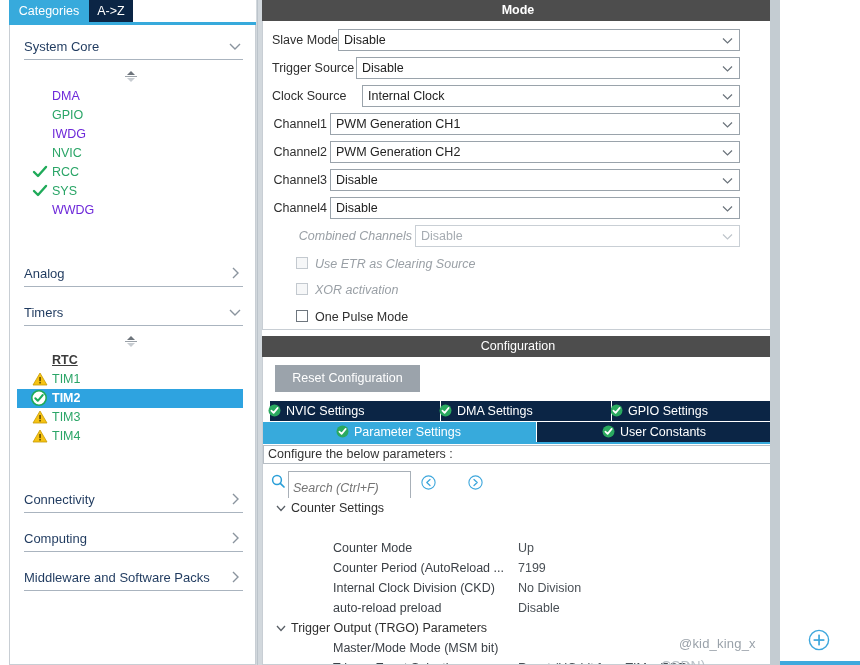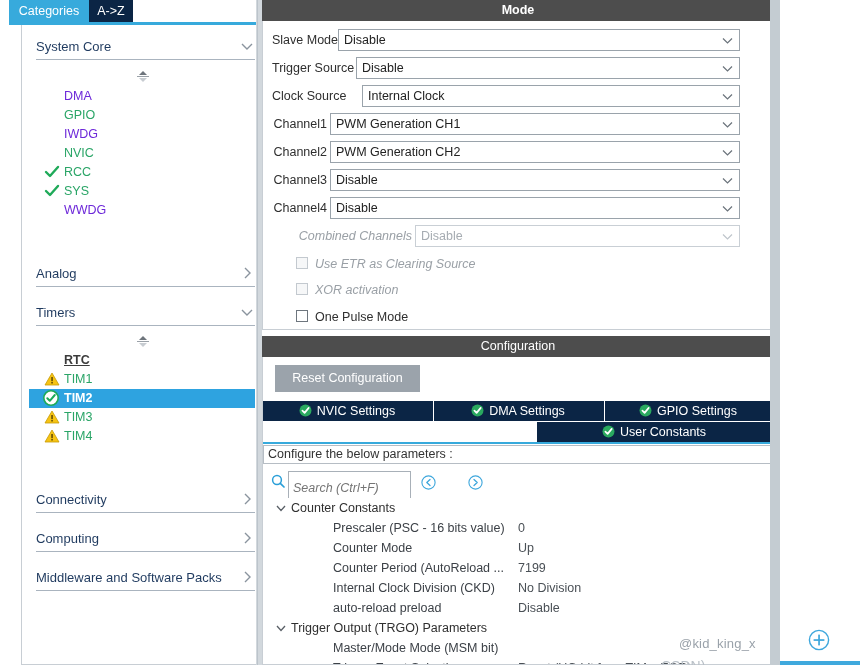--- a/index.html
+++ b/index.html
@@ -14,21 +14,21 @@
 
   
   #sidebar{position:absolute;left:0;top:0;width:256px;height:665px;background:#fff;}
   #tabstrip{position:absolute;left:0;top:0;width:256px;height:22px;background:#ffffff;}
   .ctab{position:absolute;top:0;height:22px;line-height:22px;color:#ffffff;
         font-size:12.5px;text-align:center;box-sizing:border-box;}
   .ctab.sel{left:9px;width:80px;background:#37aadc;}
   .ctab.unsel{left:89px;width:44px;background:#0b2545;}
   #tabstrip-underline{position:absolute;left:9px;top:22px;width:247px;height:3px;background:#37aadc;}
 
-  #sidepanel{position:absolute;left:21px;top:25px;width:247px;height:640px;
+  #sidepanel{position:absolute;left:9px;top:25px;width:247px;height:640px;
              background:#fff;border:1px solid #c8ced4;border-top:none;box-sizing:border-box;}
 
   .sec-head{position:absolute;left:14px;width:219px;height:30px;}
   .sec-title{position:absolute;left:0;top:0;font-size:13px;color:#1f3a5f;
              line-height:22px;white-space:nowrap;}
   .sec-rule{position:absolute;left:0;top:23px;width:219px;height:1px;background:#aab4bf;}
   .chev{position:absolute;right:0;top:2px;width:16px;height:16px;color:#8a949e;}
   .chev svg{display:block;}
 
   .scrollnub{position:absolute;width:18px;height:13px;}
@@ -77,21 +77,21 @@
 
   
   #cfgbox{position:absolute;left:0;top:357px;width:512px;height:308px;
           background:#fff;border:1px solid #c8ced4;border-top:none;box-sizing:border-box;}
 
   #resetbtn{position:absolute;left:13px;top:365px;width:145px;height:27px;
             background:#9ba3ab;color:#ffffff;font-size:12.5px;text-align:center;
             line-height:27px;border:none;}
 
   .tabrow1{position:absolute;top:401px;height:20px;background:#0b2545;color:#fff;
-           font-size:12.5px;line-height:20px;text-align:center;}
+           font-size:12.5px;line-height:20px;margin-left:7px;}
   .tabrow2{position:absolute;top:422px;height:20px;font-size:12.5px;line-height:20px;text-align:center;}
   .tabrow2.active{background:#37aadc;color:#fff;}
   .tabrow2.idle{background:#0b2545;color:#fff;}
   .tabtxt{position:relative;display:inline-block;padding-left:16px;}
   .okdot{position:absolute;left:-2px;top:3px;width:13px;height:13px;}
   .okdot svg{display:block;}
   #tabs-underline{position:absolute;left:1px;top:442px;width:510px;height:2px;background:#37aadc;}
 
   #cfgbar{position:absolute;left:1px;top:445px;width:510px;height:19px;
           border:1px solid #b6bdc4;box-sizing:border-box;background:#fff;}
@@ -443,20 +443,28 @@
     </div>
     <div class="tabrow1" style="left:172px;width:170px;">
       <span class="tabtxt"><span class="okdot">
             <svg viewBox="0 0 13 13" width="13" height="13">
               <circle cx="6.5" cy="6.5" r="6" fill="#2aa95f"></circle>
               <path d="M3.4 6.7 L5.6 8.9 L9.7 3.9" fill="none" stroke="#fff" stroke-width="1.7" stroke-linecap="round" stroke-linejoin="round"></path>
             </svg>
           </span><span>DMA Settings</span></span>
     </div>
 
+    <div class="tabrow2 active" style="left:1px;width:273px;">
+      <span class="tabtxt"><span class="okdot">
+            <svg viewBox="0 0 13 13" width="13" height="13">
+              <circle cx="6.5" cy="6.5" r="6" fill="#2aa95f"></circle>
+              <path d="M3.4 6.7 L5.6 8.9 L9.7 3.9" fill="none" stroke="#fff" stroke-width="1.7" stroke-linecap="round" stroke-linejoin="round"></path>
+            </svg>
+          </span><span>Parameter Settings</span></span>
+    </div>
     <div class="tabrow2 idle" style="left:275px;width:236px;">
       <span class="tabtxt"><span class="okdot">
             <svg viewBox="0 0 13 13" width="13" height="13">
               <circle cx="6.5" cy="6.5" r="6" fill="#2aa95f"></circle>
               <path d="M3.4 6.7 L5.6 8.9 L9.7 3.9" fill="none" stroke="#fff" stroke-width="1.7" stroke-linecap="round" stroke-linejoin="round"></path>
             </svg>
           </span><span>User Constants</span></span>
     </div>
     <div id="tabs-underline"></div>
 
@@ -487,27 +495,23 @@
     </div>
 
     <div id="tree">
 
       <div class="trow" style="top:0px;">
         <span class="tgrp-arrow">
             <svg viewBox="0 0 12 12" width="12" height="12">
               <path d="M2 4 L6 8.5 L10 4" fill="none" stroke="#5a6067" stroke-width="1.3"></path>
             </svg>
           </span>
-        <span class="tgrp-label">Counter Constants</span>
-      </div>
-
-      <div class="trow" style="top:20px;">
-        <span class="tkey">Prescaler (PSC - 16 bits value)</span>
-        <span class="tval">0</span>
-      </div>
+        <span class="tgrp-label">Counter Settings</span>
+      </div>
+
       <div class="trow" style="top:40px;">
         <span class="tkey">Counter Mode</span>
         <span class="tval">Up</span>
       </div>
       <div class="trow" style="top:60px;">
         <span class="tkey">Counter Period (AutoReload ...</span>
         <span class="tval">7199</span>
       </div>
       <div class="trow" style="top:80px;">
         <span class="tkey">Internal Clock Division (CKD)</span>

